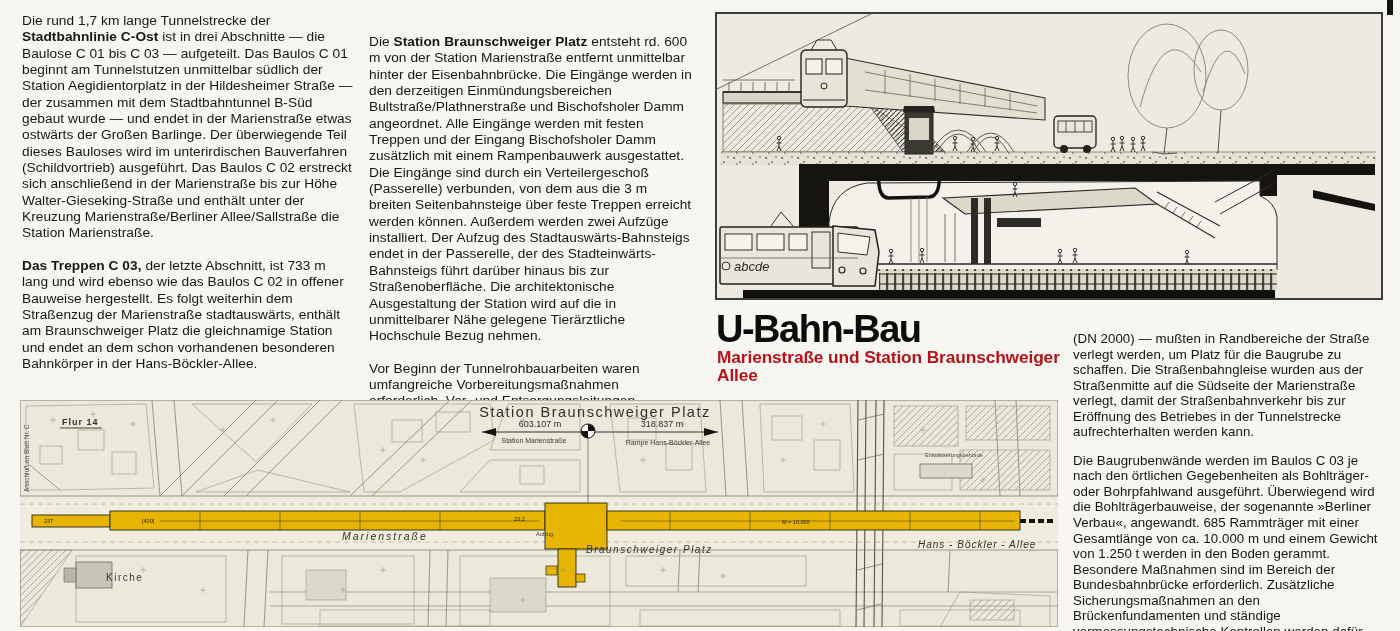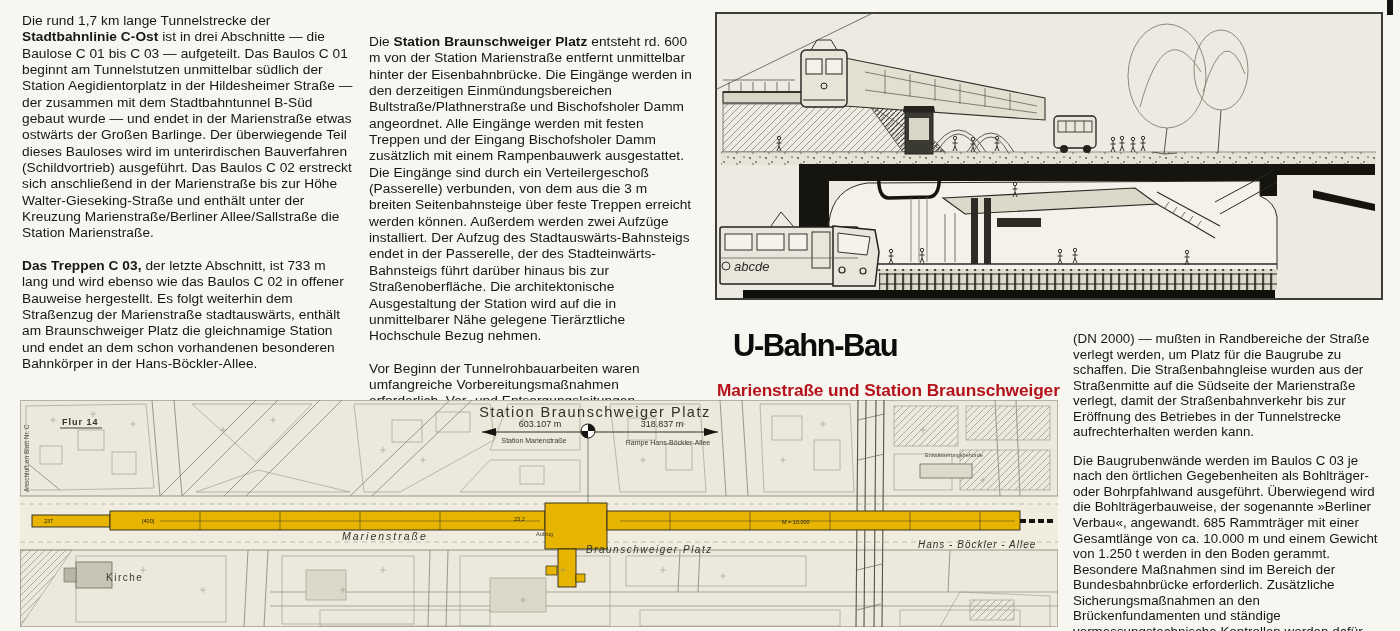--- a/index.html
+++ b/index.html
@@ -11,21 +11,21 @@
   }
   .col { position:absolute; font-size:13.7px; line-height:16.35px; letter-spacing:0.05px; text-align:left; }
   .col p { margin:0 0 16px 0; }
   #col1 { left:22px; top:13px; width:331px; }
   #col2 { left:369px; top:16px; width:324px;margin-top:18px; }
   #col3 { left:1073px; top:331px; width:325px; font-size:13.3px; line-height:15.55px; }
   #col3 p { margin:0 10px 13px 0; }
   b { font-weight:bold; }
 
   .titleblock { position:absolute; left:716px; top:311px; width:380px; }
-  .title { margin:17px; font-size:31px; line-height:36px; font-weight:800; letter-spacing:-1.5px; color:#0c0c0c; }
+  .title { margin:0; font-size:38px; line-height:36px; font-weight:800; letter-spacing:-1.5px; color:#0c0c0c; }
   .subtitle { margin:1px 0 0 1px; font-size:17.3px; line-height:18px; font-weight:700; letter-spacing:-0.1px; color:#b5121c; }
 
   .figure { position:absolute; }
   #illustration { left:715px; top:12px; width:668px; height:288px; }
   #map { left:20px; top:400px; width:1038px; height:227px; }
   .figure svg { display:block; width:100%; height:100%; }
 
   .corner-mark { position:absolute; left:1387px; top:0; width:6px; height:15px; background:#141414; }
 </style>
 </head>

